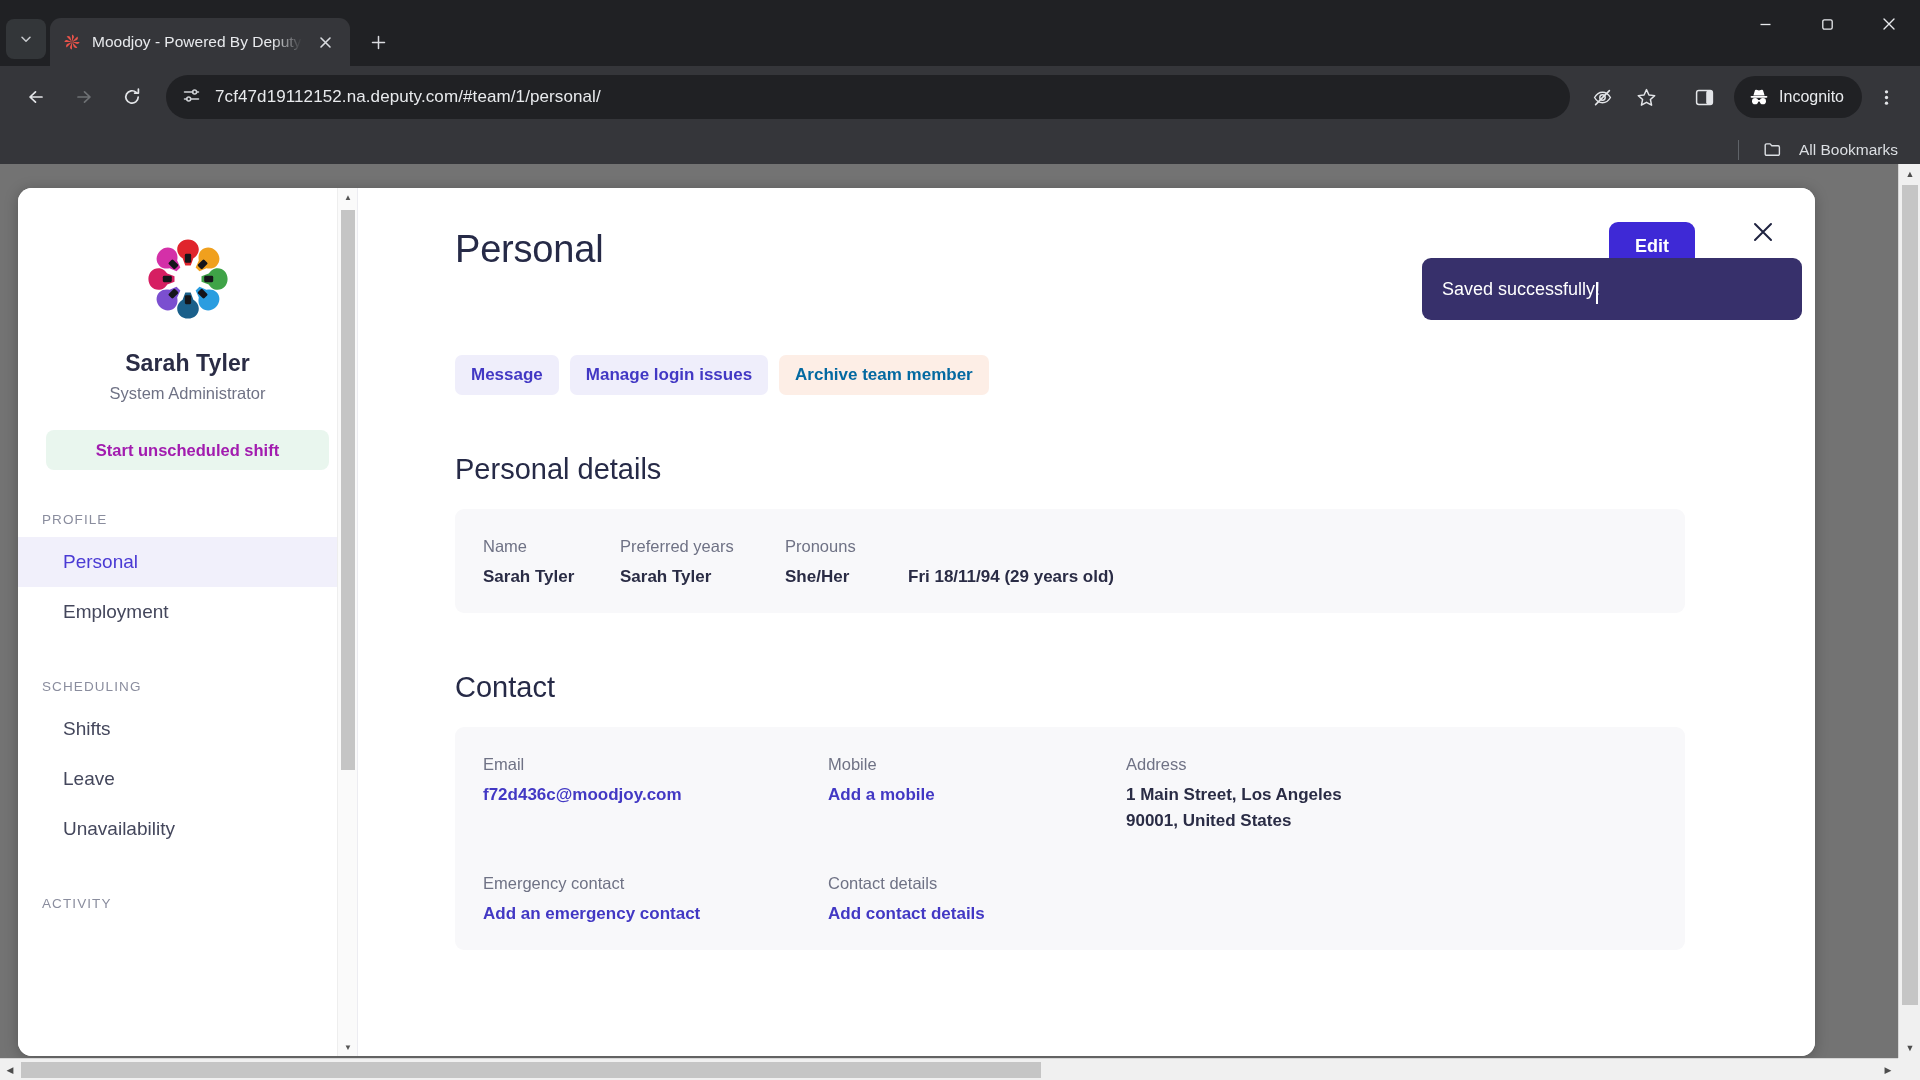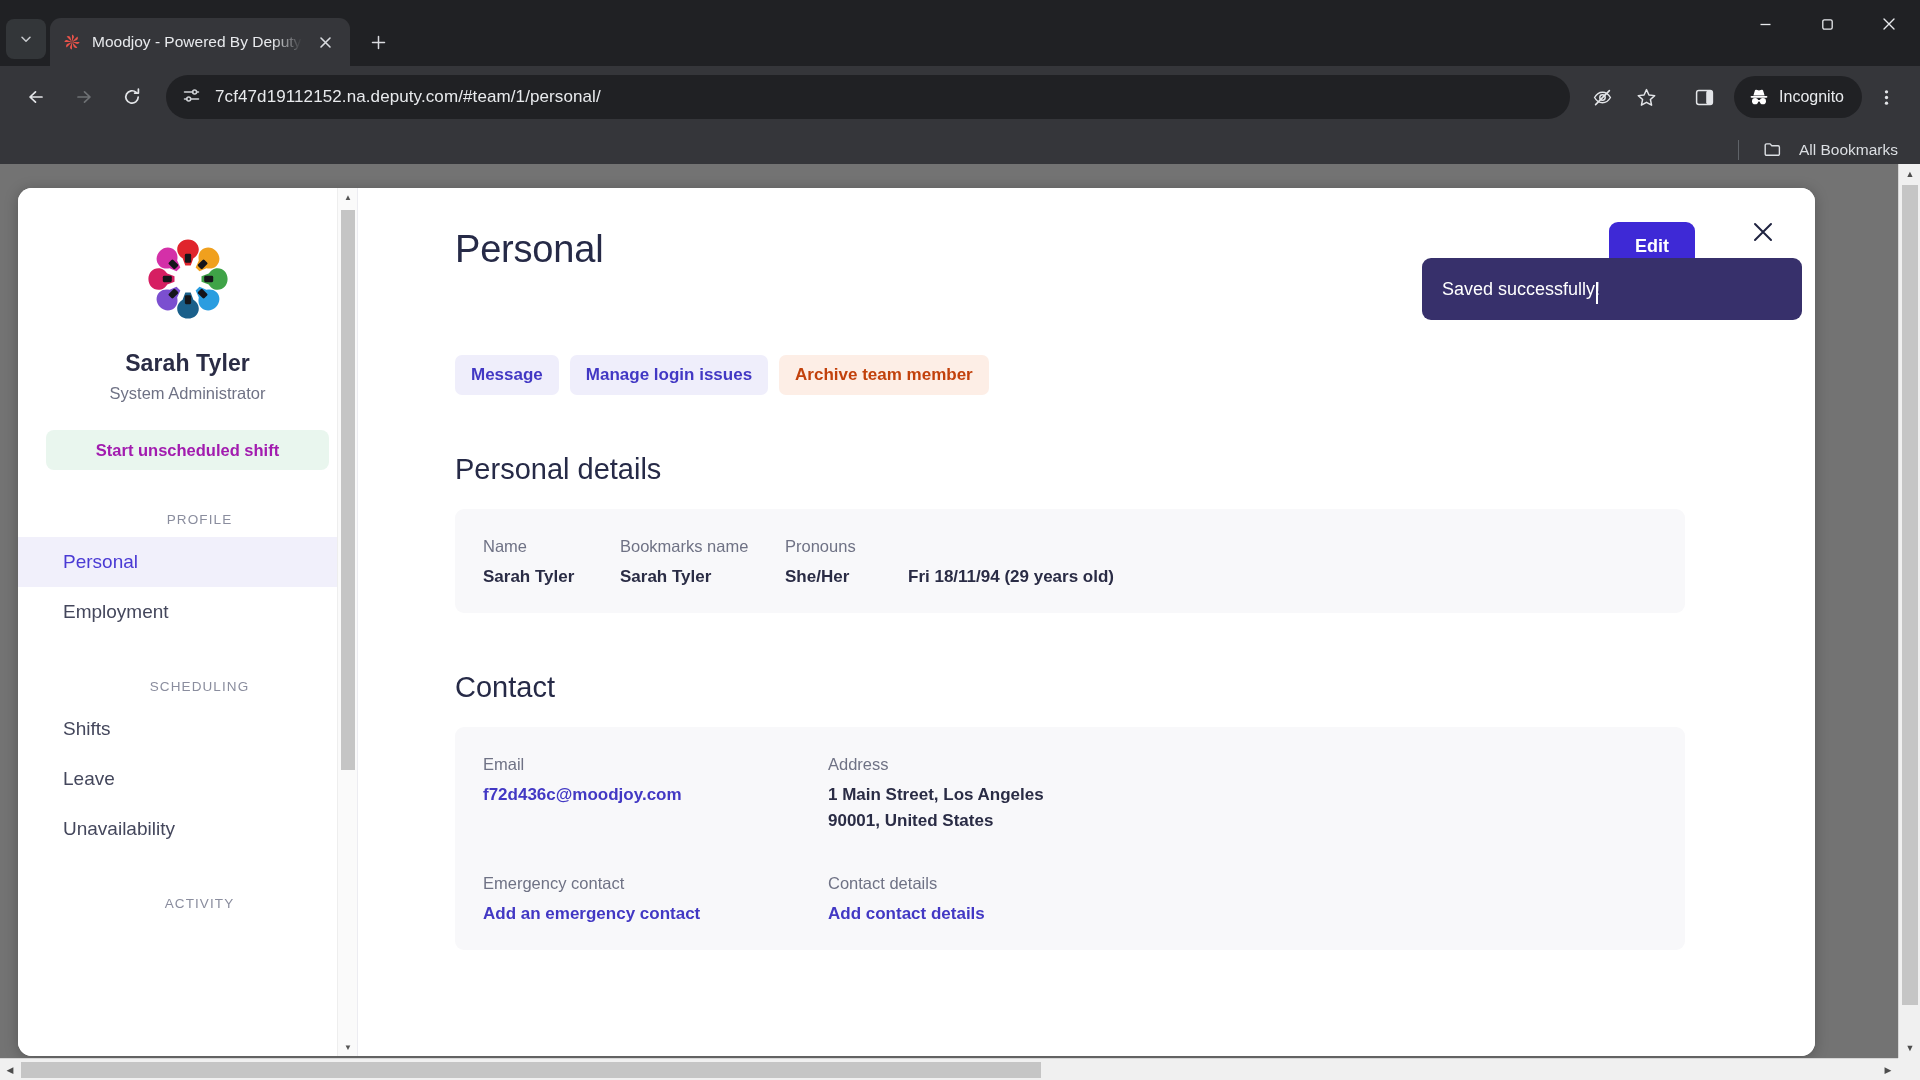--- a/index.html
+++ b/index.html
@@ -140,21 +140,21 @@
   .prof-role {
     text-align: center; font-size: 16.5px; color: #6f7285; margin-top: 7px;
   }
   .shift-btn {
     margin: 27px 28px 0 28px; height: 40px; border-radius: 8px;
     background: #e9f6ee; color: #a21caf; font-size: 16.5px; font-weight: 700;
     display: flex; align-items: center; justify-content: center;
   }
   .nav-group-label {
     font-size: 13.5px; letter-spacing: 1.1px; color: #8a8d9e;
-    padding: 0 0 0 24px; margin-top: 42px; margin-bottom: 10px; font-weight: 400; text-align: center;
+    padding: 0 0 0 24px; margin-top: 42px; margin-bottom: 10px; font-weight: 400;
   }
   .nav-item {
     height: 50px; display: flex; align-items: center; padding-left: 45px;
     font-size: 19px; color: #44475c; position: relative;
   }
   .nav-item.active { background: #f1f0fb; color: #4a3ad4; font-weight: 400; }
   .nav-item.active::after {
     content: ""; position: absolute; right: 0; top: 5px; bottom: 5px; width: 4px;
     background: #3b2db0; border-radius: 2px;
   }
@@ -198,21 +198,21 @@
     box-shadow: -4px -10px 0 -3px #fff, 4px -10px 0 -3px #fff,
                 -4px 10px 0 -3px #fff, 4px 10px 0 -3px #fff;
   }
 
   .chips { display: flex; gap: 11px; margin-top: 84px; }
   .chip {
     height: 40px; border-radius: 7px; display: flex; align-items: center;
     padding: 0 16px; font-size: 17px; font-weight: 700;
   }
   .chip.lav { background: #efeefb; color: #4238c4; }
-  .chip.peach { background: #fdeee6; color: #c2410c; }
+  .chip.peach { background: #fdeee6; color: #0369a1; }
 
   .section-title {
     font-size: 29px; font-weight: 400; color: #262a47; margin-top: 58px;
   }
   .card {
     margin-top: 23px; background: #f8f8fa; border-radius: 9px;
     padding: 28px 28px 26px 28px;
   }
   .field-label { font-size: 16.5px; color: #6f7285; }
   .field-value { font-size: 17px; color: #2a2c45; font-weight: 700; margin-top: 11px; }
@@ -473,38 +473,42 @@
             <div class="chip lav">Message</div>
             <div class="chip lav">Manage login issues</div>
             <div class="chip peach">Archive team member</div>
           </div>
 
           <div class="section-title">Personal details</div>
 
           <div class="card">
             <div class="details-row">
               <div class="field-label">Name</div>
-              <div class="field-label">Bookmarks name</div>
+              <div class="field-label">Preferred years</div>
               <div class="field-label">Pronouns</div>
             </div>
             <div class="details-row">
               <div class="field-value">Sarah Tyler</div>
               <div class="field-value">Sarah Tyler</div>
               <div class="field-value">She/Her</div>
               <div class="field-value">Fri 18/11/94 (29 years old)</div>
             </div>
           </div>
 
           <div class="section-title">Contact</div>
 
           <div class="card">
             <div class="contact-row">
               <div>
                 <div class="field-label">Email</div>
                 <div class="field-value link">f72d436c@moodjoy.com</div>
+              </div>
+              <div>
+                <div class="field-label">Mobile</div>
+                <div class="field-value link">Add a mobile</div>
               </div>
               <div>
                 <div class="field-label">Address</div>
                 <div class="field-value">
                   <span class="addr-line">1 Main Street, Los Angeles</span>
                   <span class="addr-line">90001, United States</span>
                 </div>
               </div>
             </div>
 

